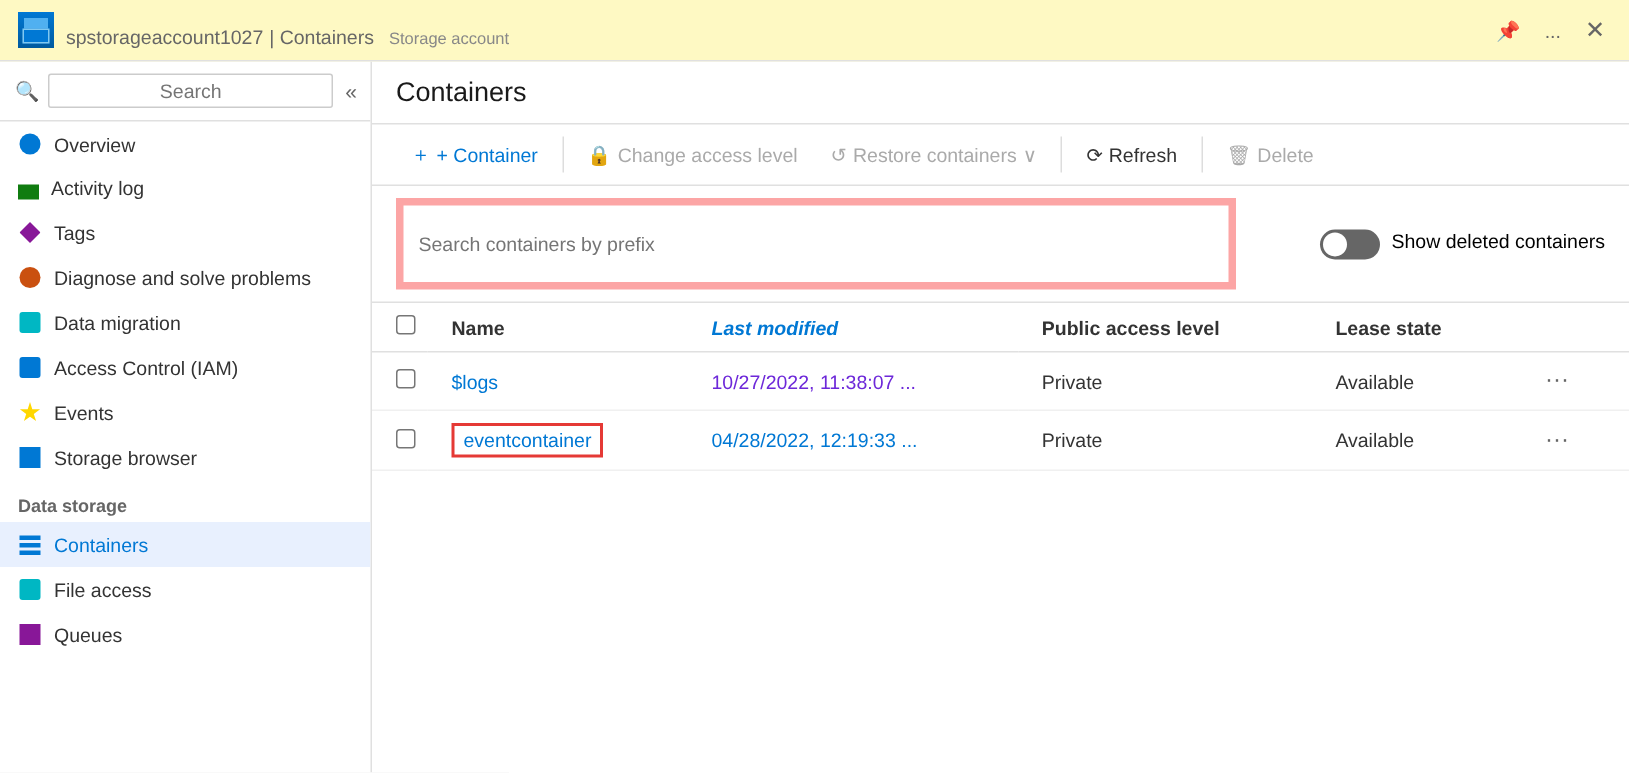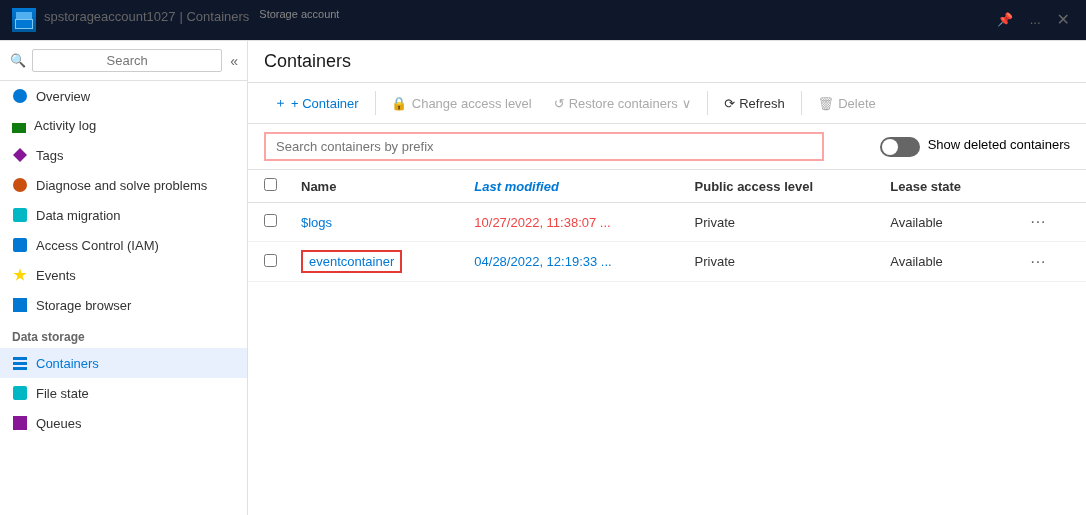--- a/index.html
+++ b/index.html
@@ -1,21 +1,21 @@
 <!DOCTYPE html>
 <html><head>
   <meta charset="utf-8">
   <style>
     * { box-sizing: border-box; margin: 0; padding: 0; font-family: 'Segoe UI', Arial, sans-serif; font-size: 13px; }
     body { background: #f3f3f3; width: 1086px; height: 515px; overflow: hidden; display: flex; flex-direction: column; }
 
     .title-bar {
-      background: #0f172a;
-      display: flex;
-      align-items: flex-start;
+      background: #fef9c3;
+      display: flex;
+      align-items: flex-end;
       padding: 8px 12px;
       border-bottom: 1px solid #e0e0e0;
       gap: 8px;
     }
     .title-bar-icon {
       width: 24px; height: 24px;
       background: linear-gradient(180deg, #0078d4 0%, #005a9e 100%);
       display: flex; align-items: center; justify-content: center;
       position: relative;
     }
@@ -141,22 +141,22 @@
     .toolbar-sep { width: 1px; height: 24px; background: #ddd; margin: 0 4px; }
 
     .search-bar-row {
       padding: 8px 16px;
       display: flex;
       align-items: center;
       gap: 12px;
       border-bottom: 1px solid #e0e0e0;
     }
     .search-container-input {
-      border: 2px solid #fca5a5;
-      padding: 5px 10px;
+      border: 5px solid #fca5a5;
+      padding: 18px 10px;
       font-size: 13px;
       width: 560px;
       outline: none;
       border-radius: 0;
     }
     .toggle-row { display: flex; align-items: flex-start; gap: 8px; margin-left: auto; }
     .toggle-switch {
       width: 40px; height: 20px;
       background: #666;
       border-radius: 10px;
@@ -289,21 +289,21 @@
             <div></div>
             <div></div>
         </div>
       </div>
       <span>Containers</span>
     </div>
     <div class="sidebar-item">
       <div class="sidebar-icon">
           <div class="icon-fileshares"></div>
         </div>
-      <span>File state</span>
+      <span>File access</span>
     </div>
     <div class="sidebar-item">
       <div class="sidebar-icon">
           <div class="icon-queues"></div>
         </div>
       <span>Queues</span>
     </div>
   </div>
 
   <div class="content-area">
@@ -362,21 +362,21 @@
           </tr>
         </thead>
         <tbody>
           <tr>
             <td class="checkbox-cell">
               <input type="checkbox" style="">
             </td>
             <td>
               <a class="link-text">$logs</a>
             </td>
-            <td style="color:#ef4444;">10/27/2022, 11:38:07 ...</td>
+            <td style="color:#6d28d9;">10/27/2022, 11:38:07 ...</td>
             <td>Private</td>
             <td>Available</td>
             <td>
               <button class="ellipsis-btn">···</button>
             </td>
           </tr>
           <tr>
             <td class="checkbox-cell">
               <input type="checkbox" style="">
             </td>

